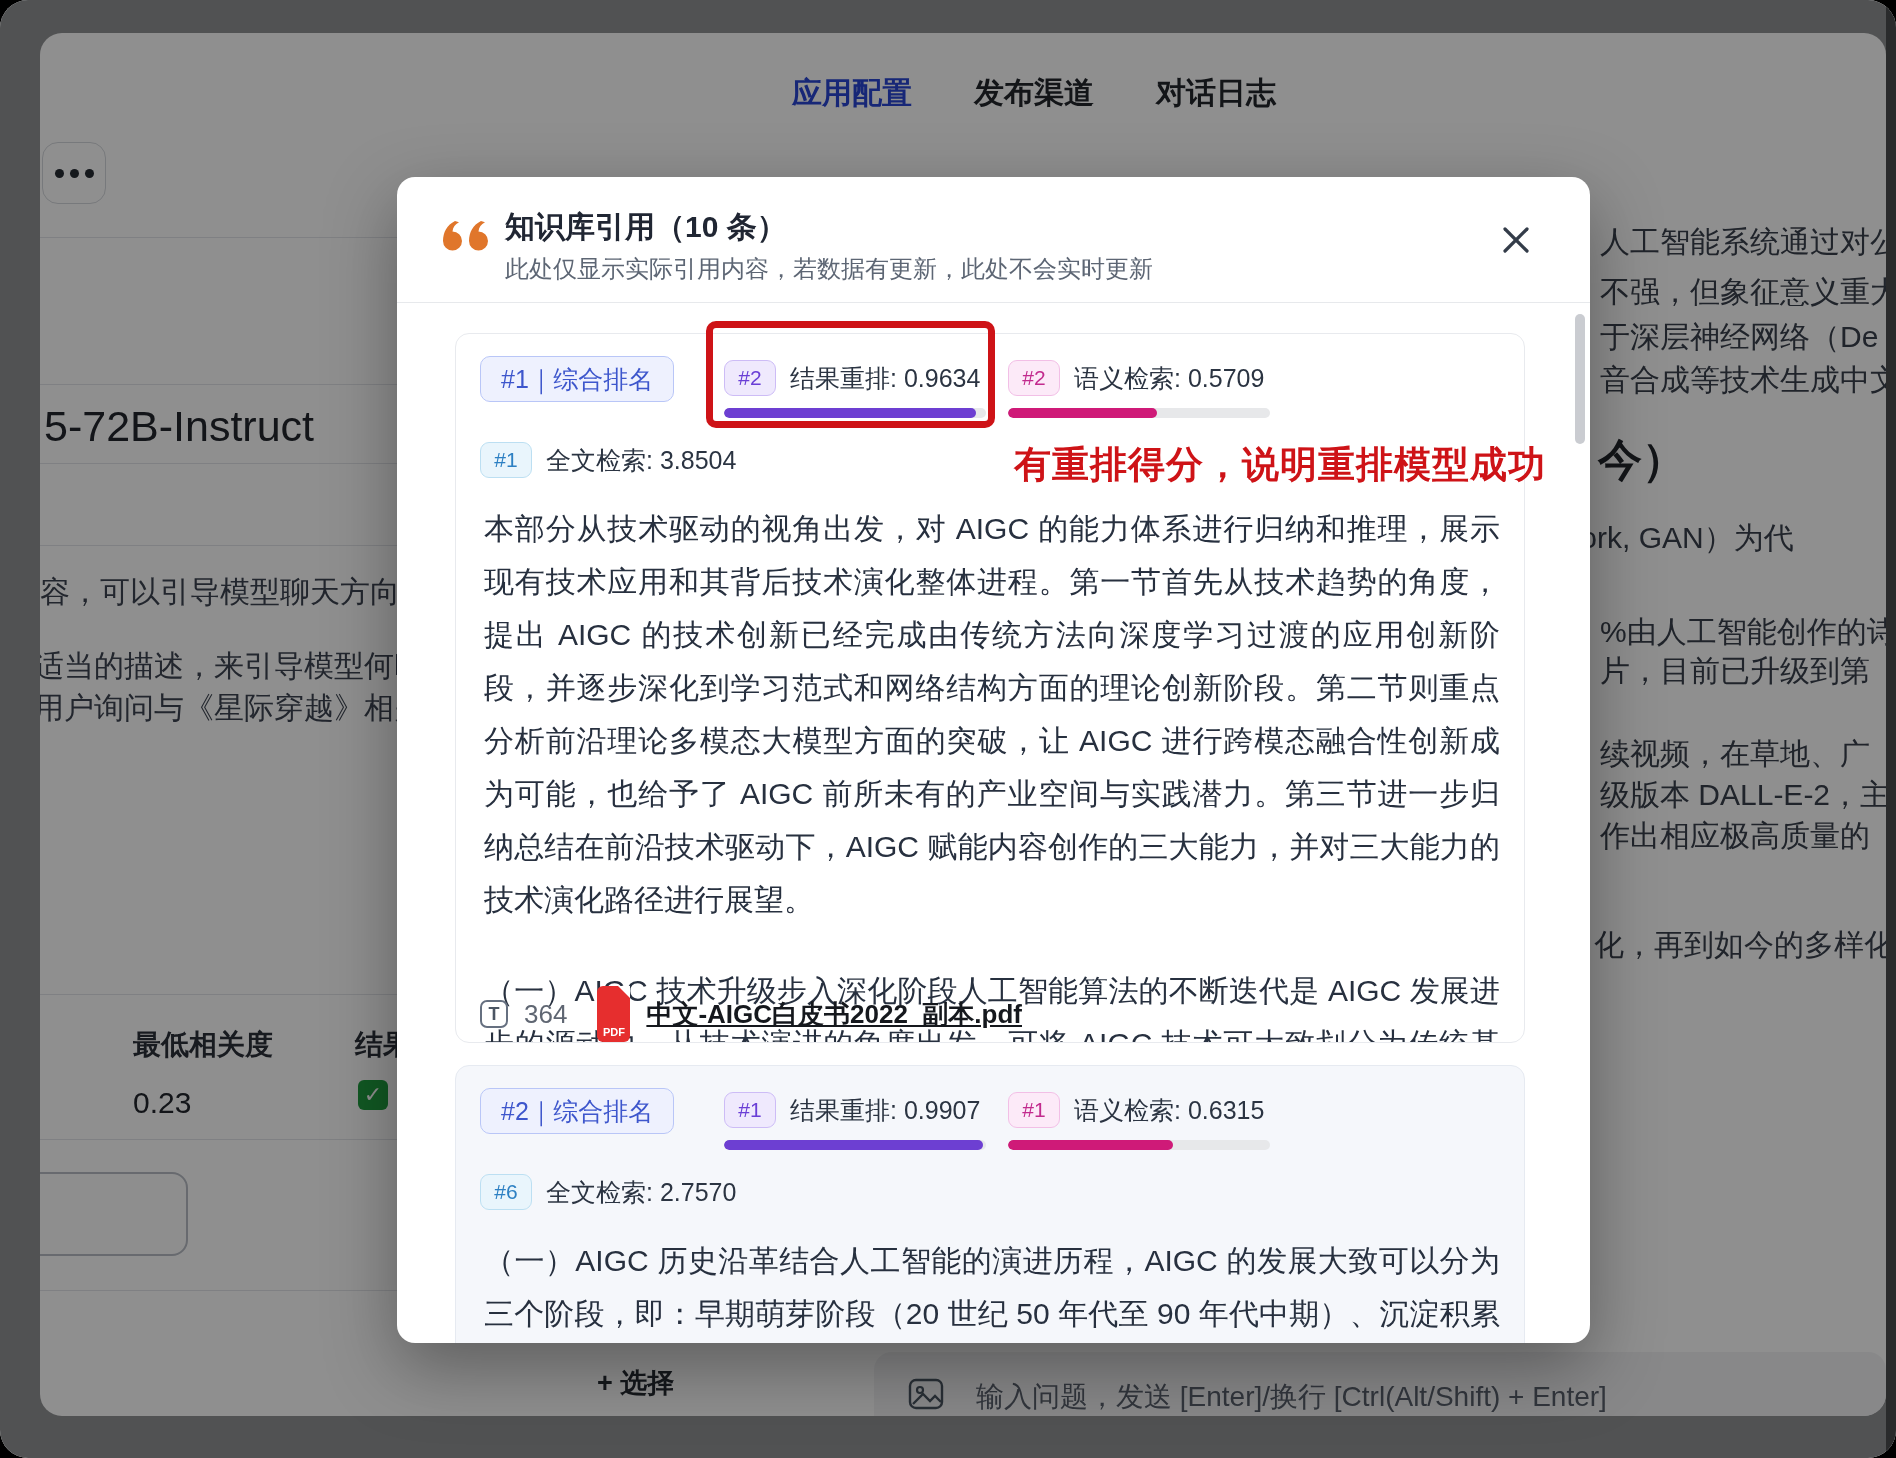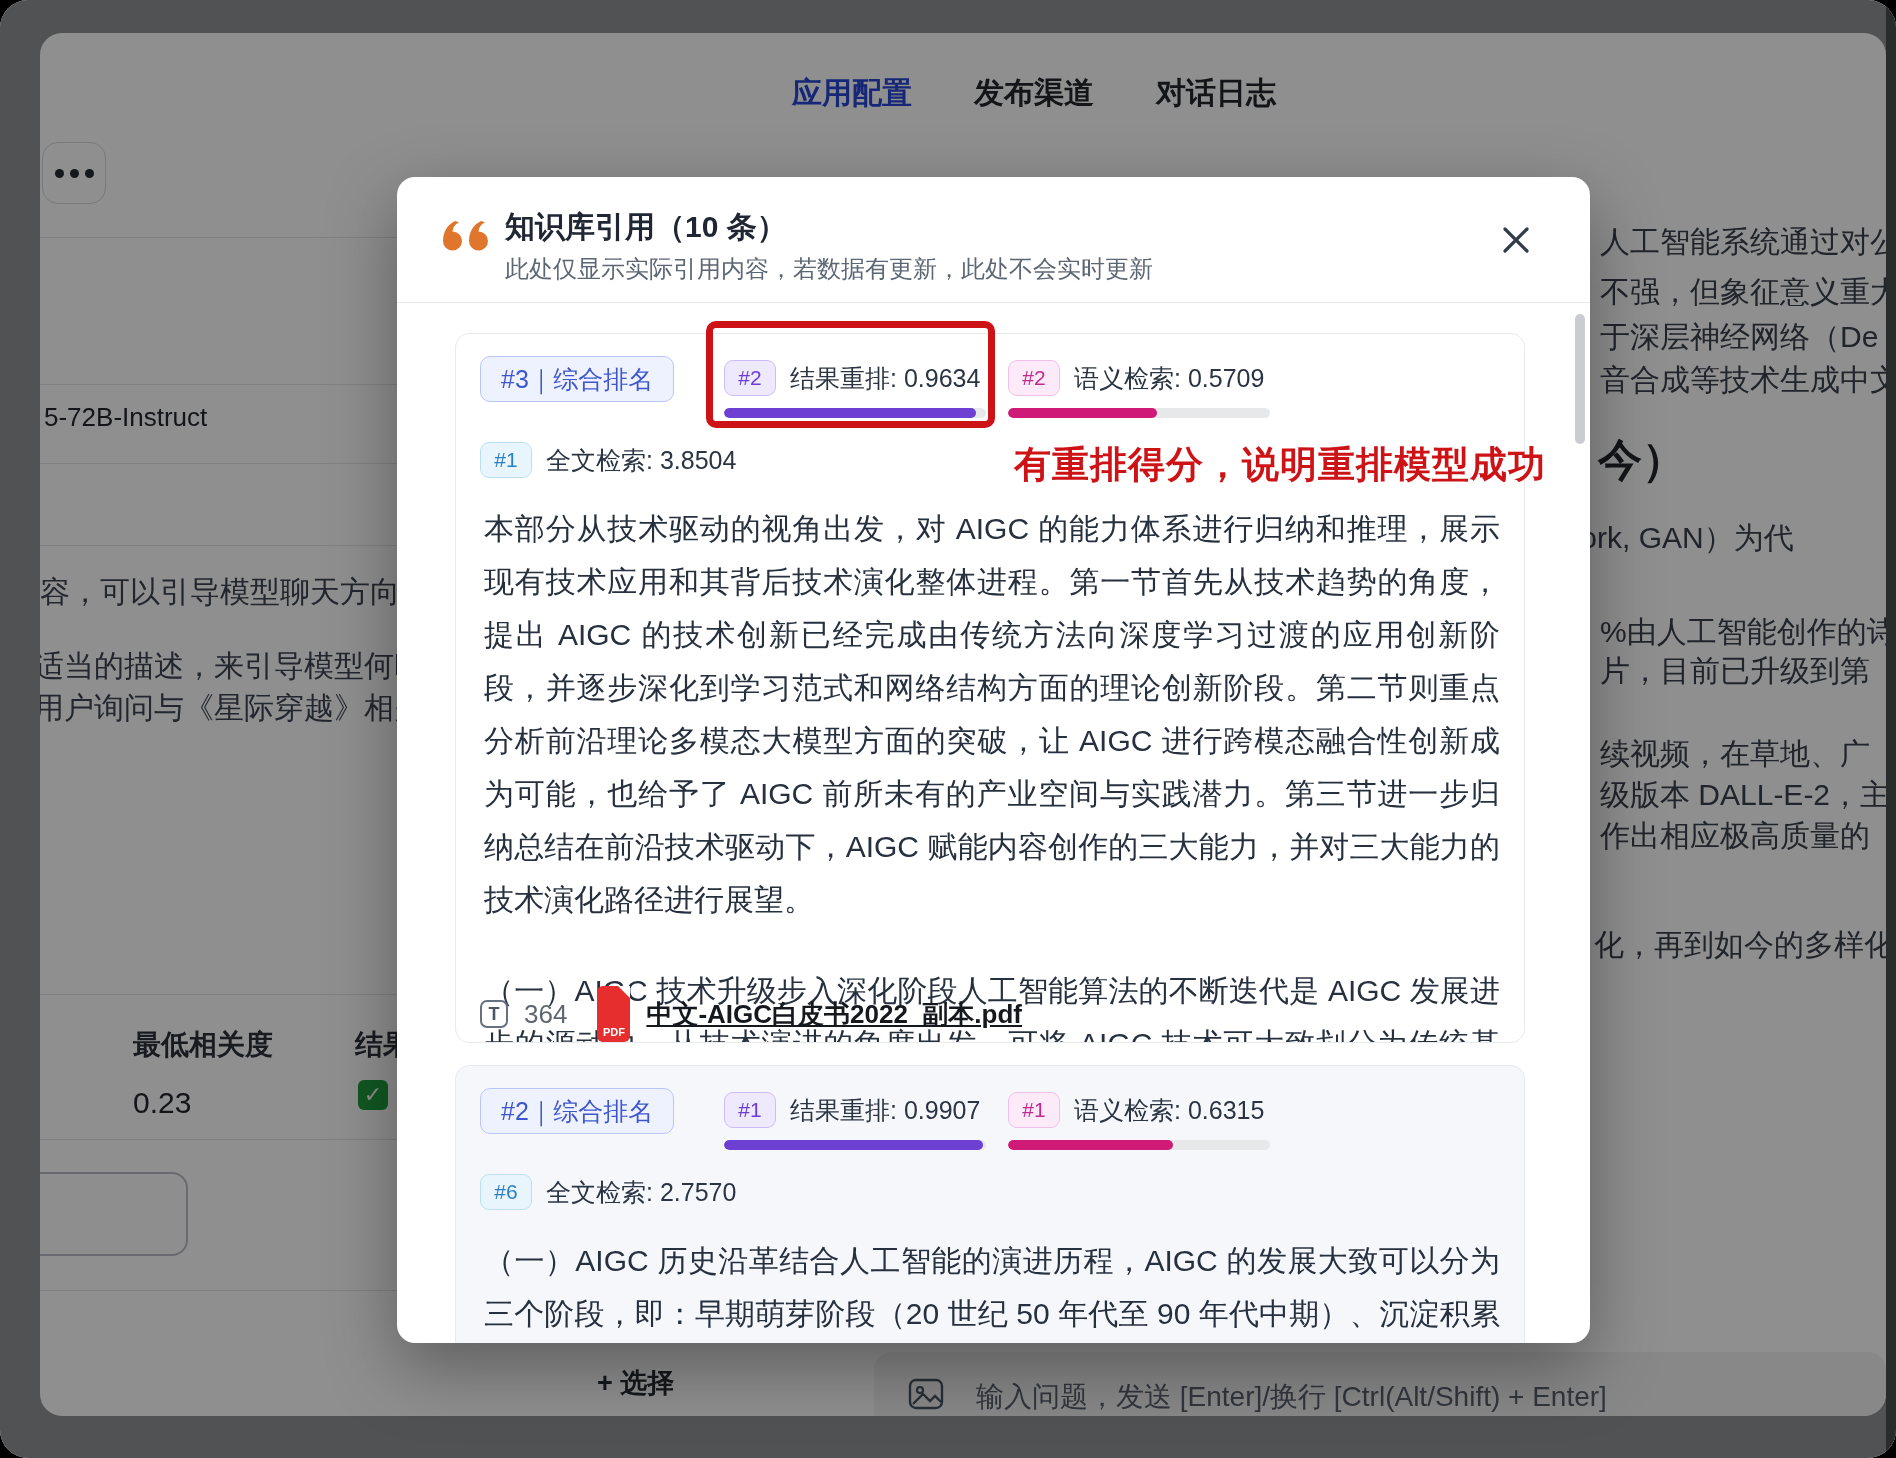--- a/index.html
+++ b/index.html
@@ -8,21 +8,21 @@
   .frame{position:absolute;inset:0;background:#909294;}
   .window{position:absolute;left:40px;top:33px;width:1846px;height:1383px;background:#ffffff;border-radius:22px;overflow:hidden;}
   .edge-right{position:absolute;right:0;top:0;width:10px;height:1458px;background:#4b4d4f;}
   
   .nav{position:absolute;left:752px;top:40px;display:flex;gap:62px;font-size:30px;font-weight:700;color:#22262c;}
   .nav .active{color:#2947d4;}
   .more-btn{position:absolute;left:2px;top:109px;width:64px;height:62px;border:1.5px solid #d5d8dd;border-radius:16px;background:#fff;display:flex;align-items:center;justify-content:center;gap:6px;}
   .more-btn i{width:9px;height:9px;border-radius:50%;background:#262b33;}
   .hdiv{position:absolute;left:0;height:1px;background:#e3e5e9;width:620px;}
   .lefttext{position:absolute;font-size:30px;color:#3e4552;white-space:nowrap;}
-  .model-name{position:absolute;left:4px;top:369px;font-size:26px;color:#23272e;white-space:nowrap;}
+  .model-name{position:absolute;left:4px;top:369px;font-size:43px;color:#23272e;white-space:nowrap;}
   .th{position:absolute;font-size:28px;font-weight:600;color:#2c313a;white-space:nowrap;}
   .tv{position:absolute;font-size:30px;color:#23272e;}
   .gcheck{position:absolute;left:318px;top:1047px;width:30px;height:30px;background:#1f9d3f;border-radius:6px;color:#fff;font-size:22px;font-weight:700;display:flex;align-items:center;justify-content:center;}
   .outline-btn{position:absolute;left:-30px;top:1139px;width:178px;height:84px;border:2px solid #b9bec6;border-radius:16px;background:#fdfdfd;}
   .select-btn{position:absolute;left:557px;top:1332px;font-size:27px;font-weight:600;color:#262b33;white-space:nowrap;}
   .chat-input{position:absolute;left:834px;top:1319px;width:1012px;height:96px;background:#f2f3f5;border-radius:18px;display:flex;align-items:flex-start;padding:26px 0 0 34px;gap:32px;}
   .chat-input .ph{font-size:28px;color:#5a616d;white-space:nowrap;}
   .righttext{position:absolute;font-size:30px;color:#3a414d;white-space:nowrap;}
   .rheading{position:absolute;font-size:44px;font-weight:700;color:#22262c;white-space:nowrap;}
   
@@ -144,21 +144,21 @@
         <svg width="30" height="30" viewBox="0 0 30 30">
           <line x1="4" y1="4" x2="26" y2="26" stroke="#333c49" stroke-width="3.2" stroke-linecap="round"></line>
           <line x1="26" y1="4" x2="4" y2="26" stroke="#333c49" stroke-width="3.2" stroke-linecap="round"></line>
         </svg>
       </div>
     </div>
     <div class="m-div"></div>
     <div class="scroll-thumb"></div>
 
     <div class="card card1">
-      <div class="pill">#3｜综合排名</div>
+      <div class="pill">#1｜综合排名</div>
       <div class="metric m1">
         <div class="line">
           <span class="badge b-purple">#2</span>
           <span class="lbl">结果重排: 0.9634</span>
         </div>
         <div class="bar">
             <div class="fill-purple" style="width: 96%;"></div>
           </div>
       </div>
       <div class="metric m2">

